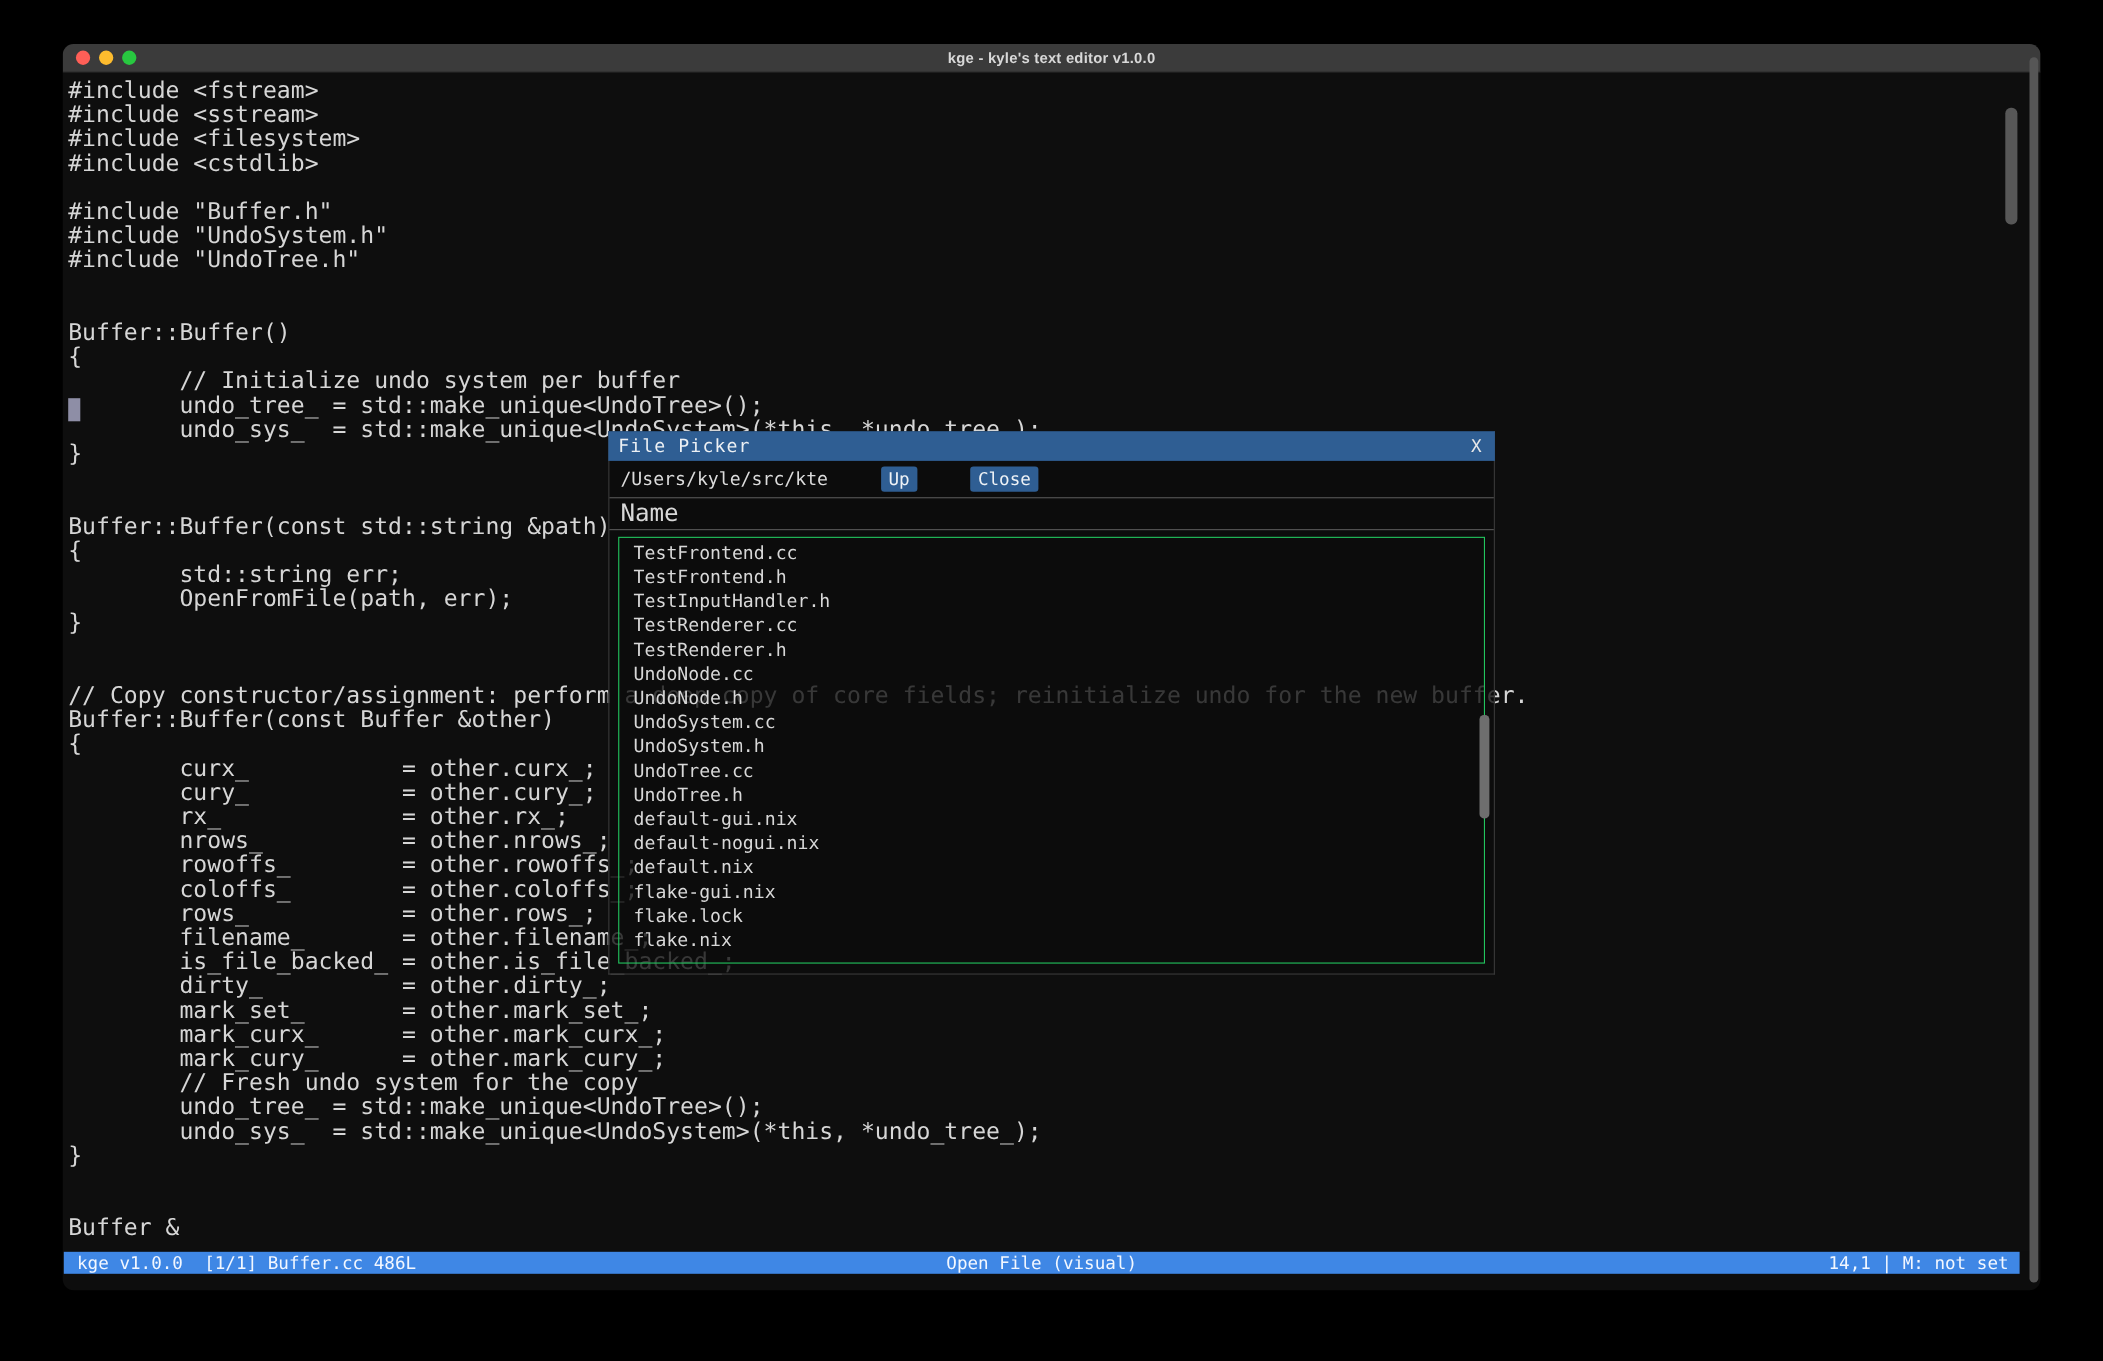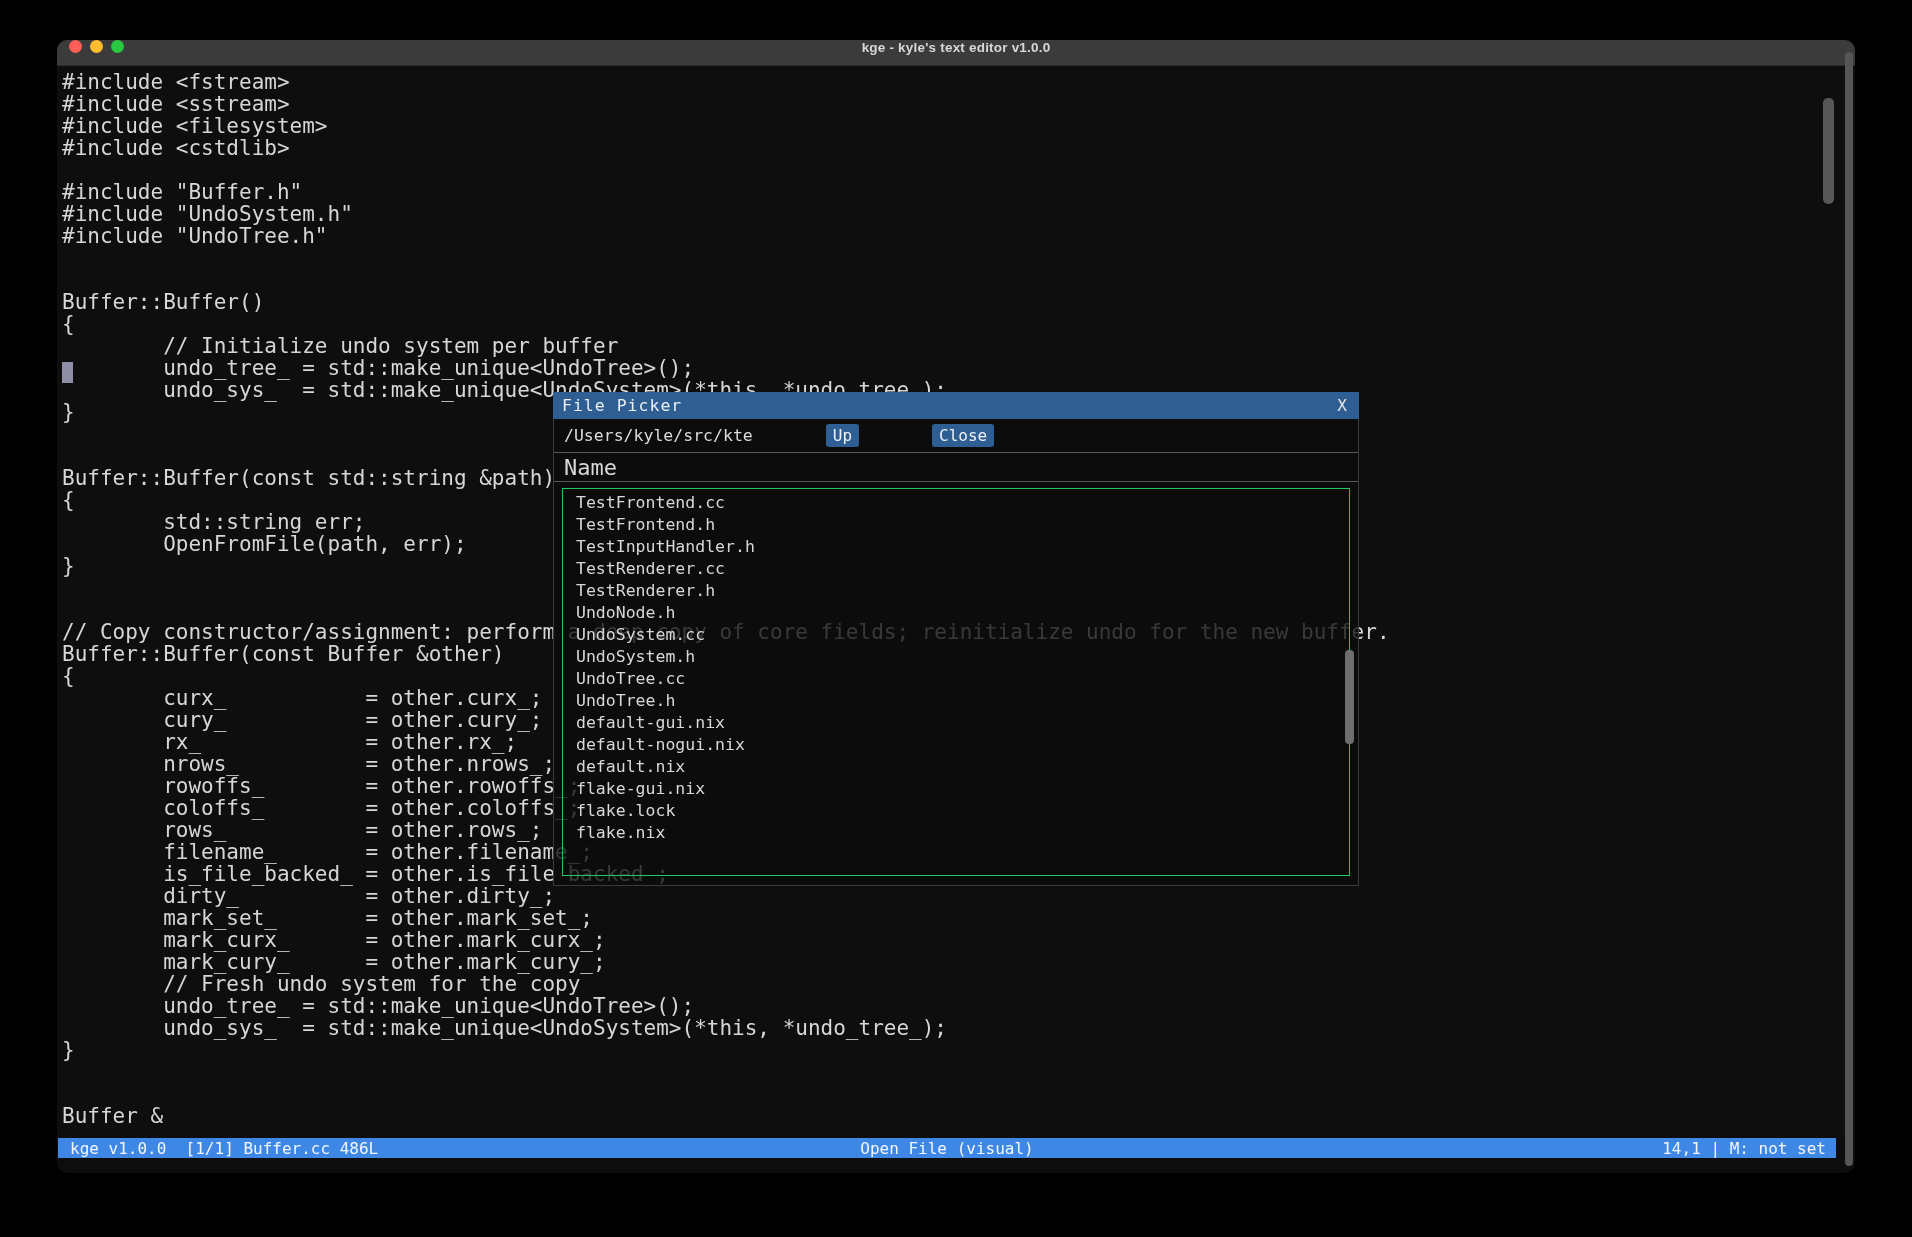--- a/index.html
+++ b/index.html
@@ -8,21 +8,21 @@
 
   
   .app-window {
     position:absolute; left:57px; top:40px; width:1798px; height:1133px;
     background:#0d0d0d; border-radius:10px; overflow:hidden;
     box-shadow:0 18px 50px rgba(0,0,0,0.8);
   }
   .titlebar {
     position:absolute; left:0; top:0; right:0; height:26px;
     background:#3b3b3b; border-bottom:1px solid #2a2a2a;
-    display:flex; align-items:flex-start;
+    display:flex; align-items:center;
   }
   .traffic { display:flex; gap:8px; margin-left:12px; }
   .light { width:13px; height:13px; border-radius:50%; }
   .titlebar-title {
     position:absolute; left:0; right:0; text-align:center;
     font-family:"Liberation Sans", sans-serif; font-size:13.5px; font-weight:bold;
     color:#d8d8d8; letter-spacing:0.2px;
   }
 
   
@@ -58,21 +58,21 @@
   }
   .fp-titlebar {
     position:absolute; left:-1px; top:0; width:806px; height:27px;
     background:#2f5e93; display:flex; align-items:center;
     color:#ecf0f4; font-size:16.5px;
   }
   .fp-title { margin-left:9px; letter-spacing:1px; }
   .fp-x { margin-left:auto; margin-right:12px; font-size:16px; color:#e8e8e8; cursor:default; }
   .fp-pathrow {
     position:absolute; left:0; top:27px; width:100%; height:33px;
-    display:flex; align-items:center; gap:25px; padding:0 10px;
+    display:flex; align-items:center; gap:0; padding:0 10px;
     color:#dcdcdc; font-size:16.5px;
   }
   .fp-btn {
     background:#2f5e93; color:#eef2f6; font-size:16px; line-height:21px;
     padding:1px 7px; border-radius:3px;margin-left:48px;
   }
   .fp-sep1 { position:absolute; left:0; top:60px; width:100%; border-top:1px solid #585858; }
   .fp-namerow {
     position:absolute; left:0; top:61px; width:100%; height:28px;
     display:flex; align-items:center; padding:0 10px;
@@ -182,20 +182,21 @@
       <div class="fp-namerow">
         <span>Name</span>
       </div>
       <div class="fp-sep2"></div>
       <div class="fp-list">
           <div class="file-row">TestFrontend.cc</div>
           <div class="file-row">TestFrontend.h</div>
           <div class="file-row">TestInputHandler.h</div>
           <div class="file-row">TestRenderer.cc</div>
           <div class="file-row">TestRenderer.h</div>
+          <div class="file-row">UndoNode.cc</div>
           <div class="file-row">UndoNode.h</div>
           <div class="file-row">UndoSystem.cc</div>
           <div class="file-row">UndoSystem.h</div>
           <div class="file-row">UndoTree.cc</div>
           <div class="file-row">UndoTree.h</div>
           <div class="file-row">default-gui.nix</div>
           <div class="file-row">default-nogui.nix</div>
           <div class="file-row">default.nix</div>
           <div class="file-row">flake-gui.nix</div>
           <div class="file-row">flake.lock</div>

